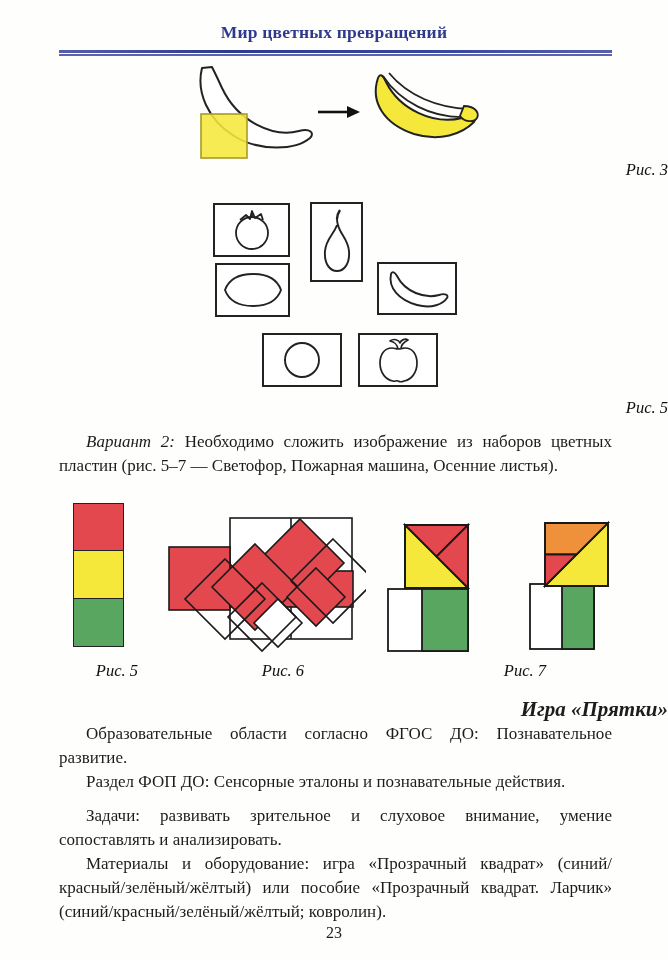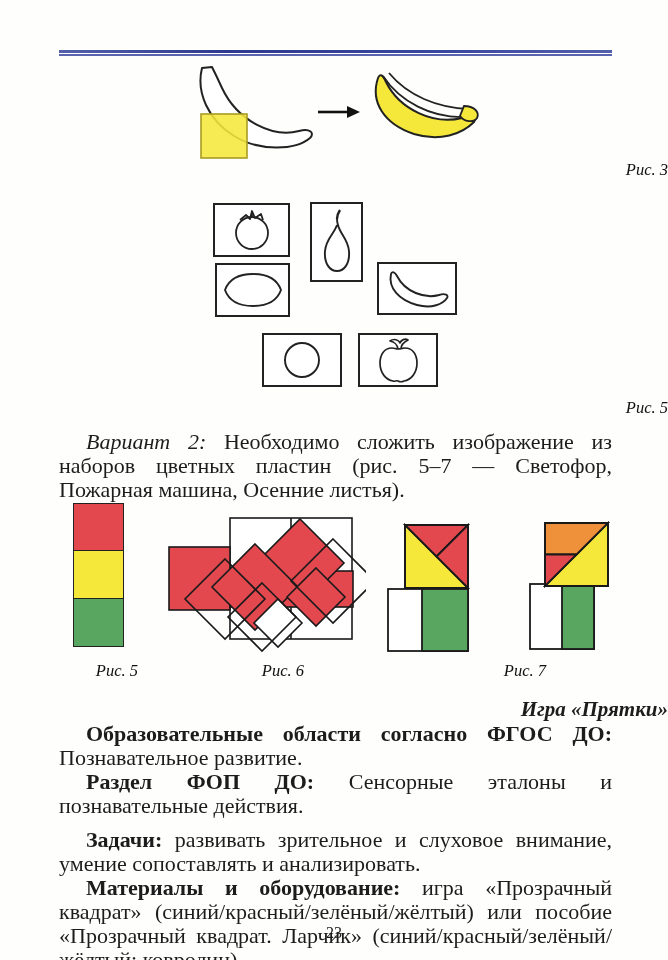--- a/index.html
+++ b/index.html
@@ -29,41 +29,42 @@
   .watermark{
     position:absolute;top:464px;left:0;width:668px;text-align:center;
     font-family:"DejaVu Sans","Liberation Sans",sans-serif;
     font-size:37px;font-weight:bold;letter-spacing:1px;
     color:rgba(255,255,255,.6);
     -webkit-text-stroke:1.8px rgba(185,185,185,.75);
     text-shadow:0 2px 2px rgba(170,170,170,.35);
     user-select:none;pointer-events:none;white-space:nowrap;
   }
   
-  .bodytext{font-size:22px;line-height:24px;text-align:justify;}
+  .bodytext{font-size:17px;line-height:24px;text-align:justify;}
   .bodytext p{margin:0;text-indent:27px;}
   .lead-italic{font-style:italic;}
-  .lead-bold{font-weight:bold;}
+  .lead-bold{font-weight:normal;}
   #p-variant{position:absolute;left:59px;top:430px;width:553px;}
   #game-heading{
     position:absolute;top:697px;left:0;width:668px;text-align:right;
     font-size:21px;font-weight:bold;font-style:italic;
   }
   #text-block{position:absolute;left:59px;top:722px;width:553px;}
   #p-tasks{margin-top:10px;}
   .page-number{
     position:absolute;top:924px;left:0;width:668px;text-align:center;font-size:16px;font-family:Liberation Serif, serif;
   }
   svg{display:block;}
 </style>
 </head>
 <body>
 
 <div class="page">
 
+  <div class="header-title">Мир цветных превращений</div>
   <div class="header-rule">
     <div class="a"></div>
       <div class="b"></div>
   </div>
 
   <svg style="position:absolute;left:186px;top:62px;" width="300" height="104" viewBox="0 0 300 104">
 
     <path d="M 16,6 C 10,30 22,58 48,74 C 74,90 110,88 124,76 C 129,71 124,66 113,69 C 88,76 52,60 36,26 C 31,15 28,9 26,5 Z" fill="#ffffff" stroke="#222" stroke-width="2" stroke-linejoin="round"></path>
 
     <rect x="15" y="52" width="46" height="44" fill-opacity="0.88" stroke="#a89b22" stroke-width="1.6" fill="#f5e83b"></rect>

